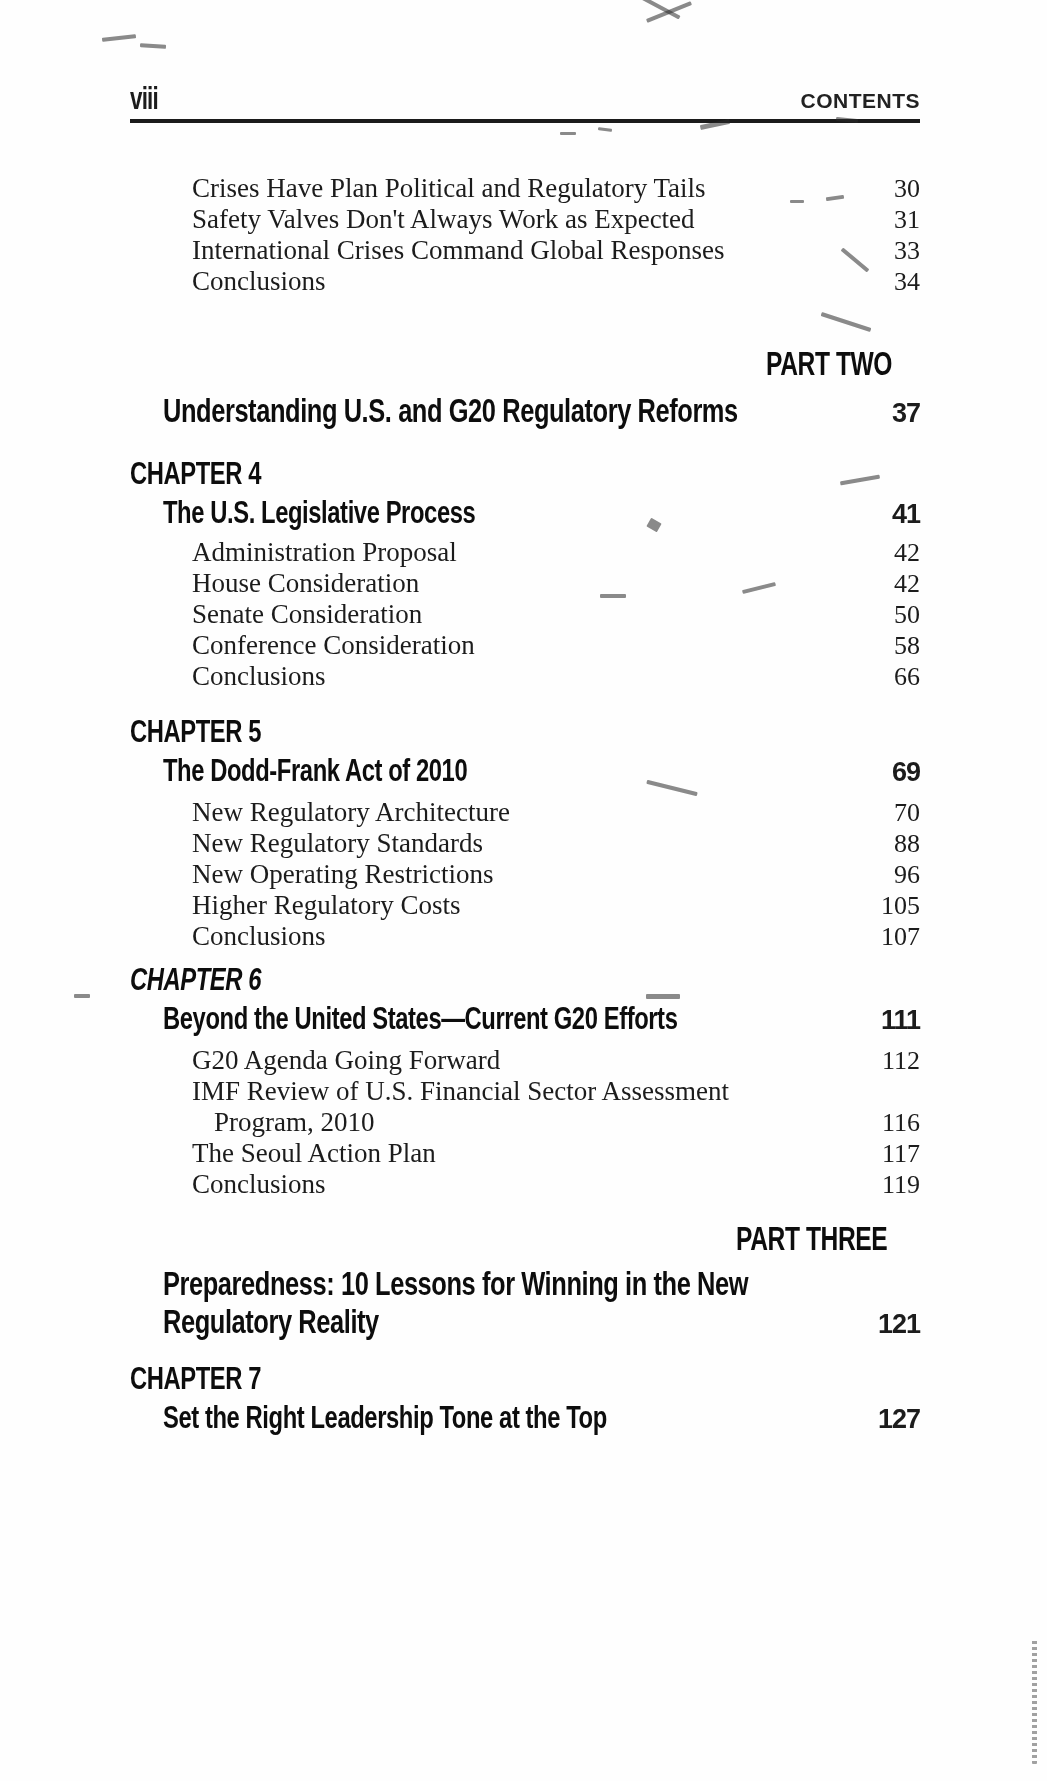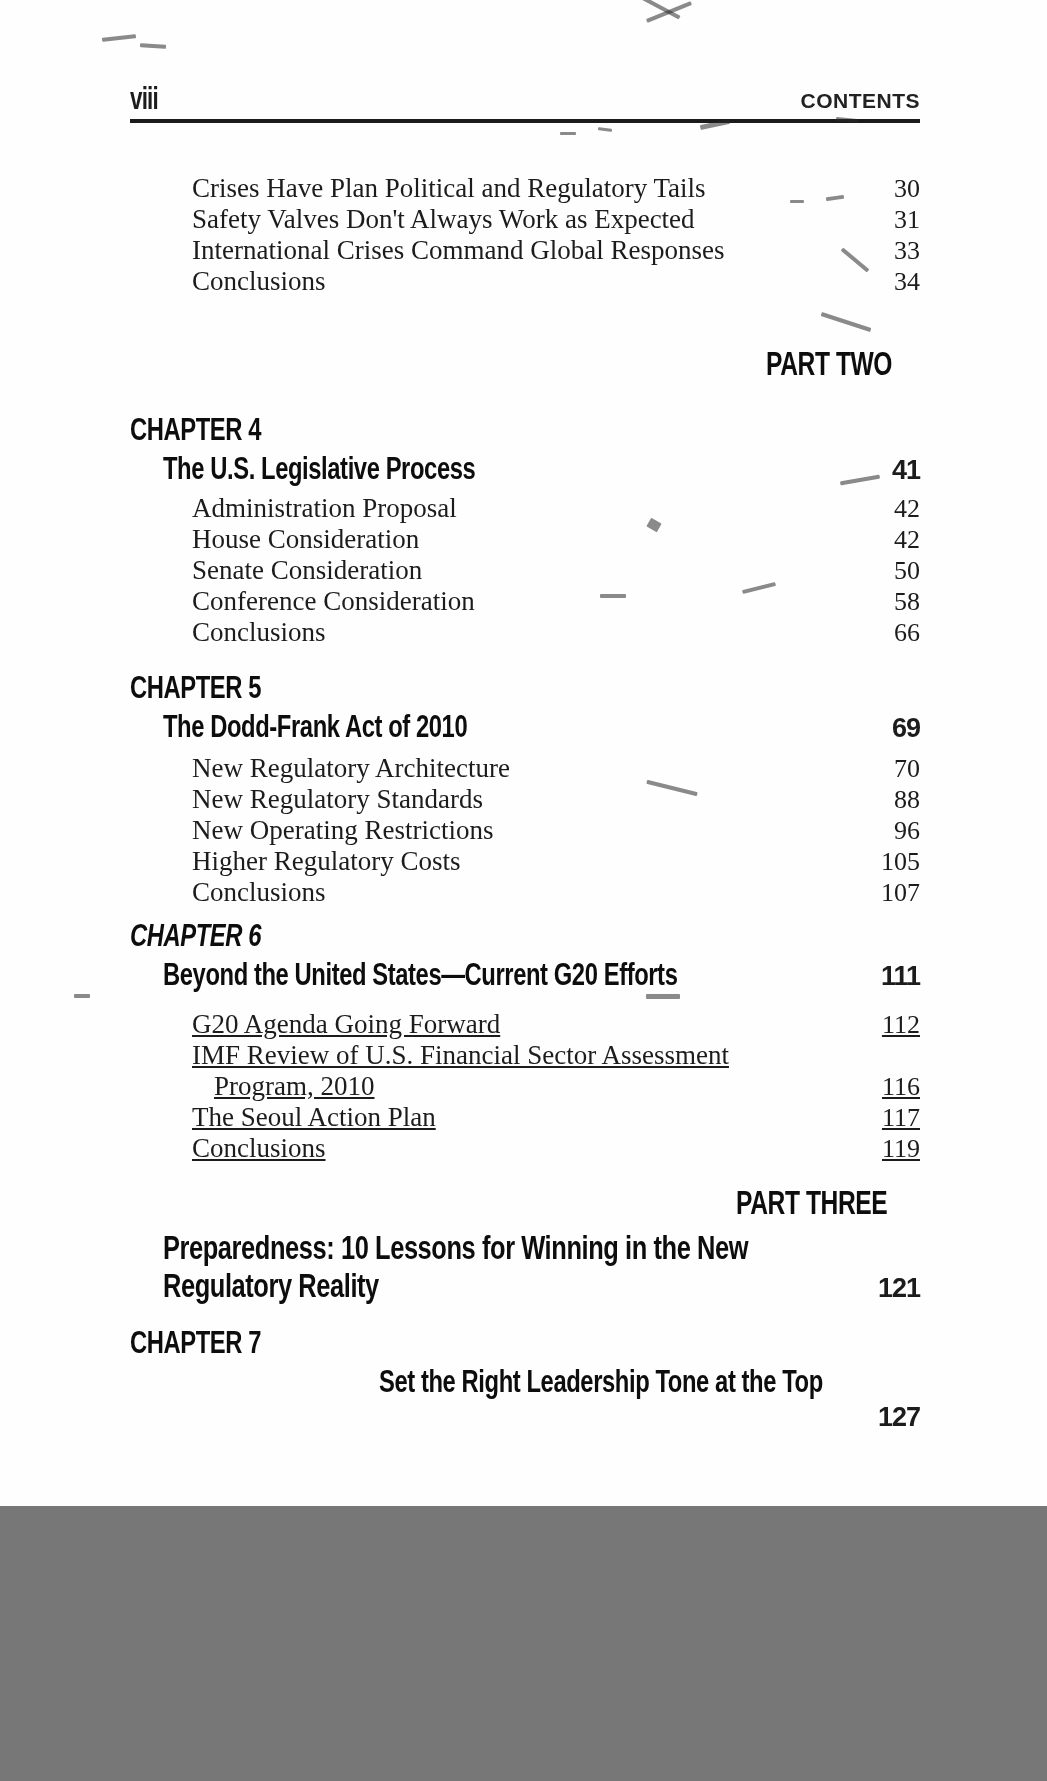--- a/index.html
+++ b/index.html
@@ -1,18 +1,18 @@
 <!DOCTYPE html>
 <html><head>
 <meta charset="utf-8">
 <style>
   html,body{margin:0;padding:0;background:#777;}
   .page{
     position:relative;
-    width:1047px;height:1506px;
+    width:1047px;height:1781px;
     margin:0 auto;
     background:#fefefe;
     color:#1c1c1c;
     font-family:"Liberation Serif", serif;
     overflow:hidden;
   }
   .content{
     position:absolute;
     left:130px;top:0;
     width:790px; 
@@ -64,25 +64,25 @@
   .sp-part2{margin-top:52px;}
   .sp-part2-title{margin-top:6px;}
   .sp-ch4{margin-top:26px;}
   .sp-ch4-title{margin-top:2px;}
   .sp-ch4-entries{margin-top:6px;}
   .sp-ch5{margin-top:24px;}
   .sp-ch5-title{margin-top:2px;}
   .sp-ch5-entries{margin-top:8px;}
   .sp-ch6{margin-top:12px;font-style:italic;}
   .sp-ch6-title{margin-top:2px;gap:45px;}
-  .sp-ch6-entries{margin-top:16px;text-decoration:underline;}
+  .sp-ch6-entries{margin-top:8px;}
   .sp-part3{margin-top:24px;}
   .sp-part3-title{margin-top:4px;}
   .sp-ch7{margin-top:20px;}
-  .sp-ch7-title{margin-top:2px;flex-direction:column;}
+  .sp-ch7-title{margin-top:2px;}
   
   .artifact{position:absolute;background:#2a2a2a;opacity:.55;border-radius:1px;pointer-events:none;}
   .a-strip{
     background:repeating-linear-gradient(0deg,#444 0 3px,transparent 3px 6px);
     opacity:.5;
   }
 </style>
 </head>
 <body>
 
@@ -111,20 +111,24 @@
       </div>
       <div class="entry">
         <span>Conclusions</span>
         <span class="pg">34</span>
       </div>
     </div>
 
     <div class="part-row sp-part2">
       <span class="hd part-name">PART TWO</span>
       <span class="part-rule"></span>
+    </div>
+    <div class="part-title-row sp-part2-title">
+      <span class="hd part-title">Understanding U.S. and G20 Regulatory Reforms</span>
+      <span class="hd-pg">37</span>
     </div>
 
     <div class="chapter-name-row sp-ch4">
       <span class="hd chapter-name">CHAPTER 4</span>
     </div>
     <div class="chapter-title-row sp-ch4-title">
       <span class="hd chapter-title">The U.S. Legislative Process</span>
       <span class="hd-pg">41</span>
     </div>
     <div class="entries sp-ch4-entries">

